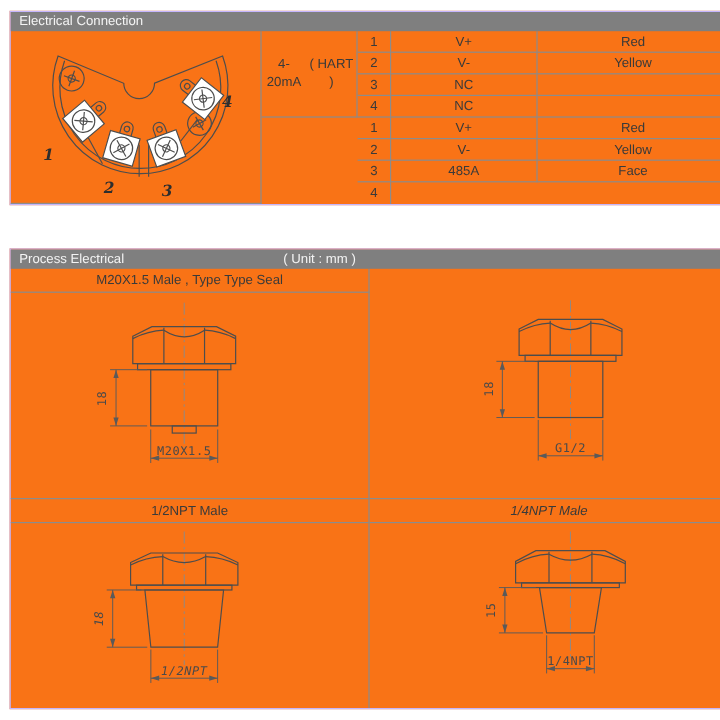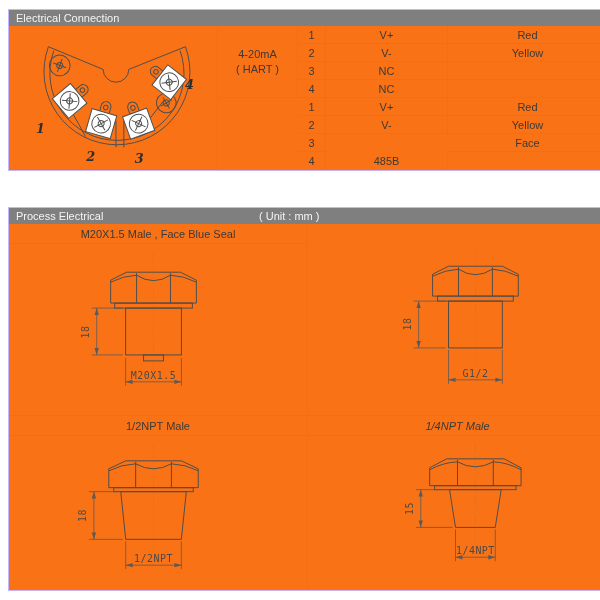--- a/index.html
+++ b/index.html
@@ -2,30 +2,30 @@
 <html><head>
 <meta charset="utf-8">
 <style>
   html,body{margin:0;padding:0;background:#ffffff;}
   .page{position:relative;width:600px;height:600px;background:#fff;
         font-family:"Liberation Sans",sans-serif;color:#3a3a3a;overflow:hidden;}
   .tbl{position:absolute;left:8px;width:600px;border:1px solid #c4b5fd;
        box-sizing:border-box;background:#f97316;}
   .hdr{height:16px;background:#7f7f7f;color:#f4f4f4;font-size:11px;
        line-height:16px;padding-left:7px;position:relative;box-sizing:border-box;}
-  .unit{position:absolute;left:250px;top:0;}
+  .unit{position:absolute;left:227px;top:0;}
   
   .egrid{display:grid;grid-template-columns:209px 80px 28px 122px 1fr;
          grid-auto-rows:18px;font-size:11px;}
   .cell{border-right:1px solid #8c8c8c;border-bottom:1px solid #8c8c8c;
         display:flex;align-items:center;justify-content:center;text-align:center;
         box-sizing:border-box;overflow:hidden;}
   .lc{border-right:none;}
   .lr{border-bottom:none;}
-  .gcell{flex-direction:column;line-height:15px;}
+  .gcell{flex-direction:row;line-height:15px;}
   
   .pgrid{display:grid;grid-template-columns:299px 1fr;
          grid-template-rows:20px 172px 20px 154px;font-size:11px;}
   .dcell{padding:0;}
   svg{display:block;}
   .ln{stroke:#4d4d4d;stroke-width:1;fill:none;}
   .lnf{stroke:#4d4d4d;stroke-width:1;fill:#ffffff;}
   .cl{stroke:#8a8a8a;stroke-width:0.8;fill:none;stroke-dasharray:10 3 2 3;}
   .dim{stroke:#5a5a5a;stroke-width:0.8;fill:none;}
   .arr{fill:#5a5a5a;stroke:none;}
@@ -131,34 +131,34 @@
       <div class="cell" style="grid-column:4;grid-row:4;">NC</div>
       <div class="cell lc" style="grid-column:5;grid-row:4;"></div>
 
       <div class="cell" style="grid-column:3;grid-row:5;">1</div>
       <div class="cell" style="grid-column:4;grid-row:5;">V+</div>
       <div class="cell lc" style="grid-column:5;grid-row:5;">Red</div>
       <div class="cell" style="grid-column:3;grid-row:6;">2</div>
       <div class="cell" style="grid-column:4;grid-row:6;">V-</div>
       <div class="cell lc" style="grid-column:5;grid-row:6;">Yellow</div>
       <div class="cell" style="grid-column:3;grid-row:7;">3</div>
+      <div class="cell" style="grid-column:4;grid-row:7;">485A</div>
       <div class="cell lc" style="grid-column:5;grid-row:7;">Face</div>
       <div class="cell lr" style="grid-column:3;grid-row:8;">4</div>
-      <div class="cell lr" style="grid-column:4;grid-row:8;">485B</div>
     </div>
   </div>
 
   <div class="tbl" style="top:207px;">
     <div class="hdr">
       <span>Process Electrical</span>
       <span class="unit">( Unit : mm )</span>
     </div>
     <div class="pgrid">
 
-      <div class="cell" style="grid-column:1;grid-row:1;">M20X1.5 Male , Face Blue Seal</div>
+      <div class="cell" style="grid-column:1;grid-row:1;">M20X1.5 Male , Type Type Seal</div>
 
       <div class="cell dcell" style="grid-column:1;grid-row:2;">
         <svg width="298" height="171" viewBox="0 0 299 171">
           <line class="cl" x1="145" y1="8" x2="145" y2="130"></line>
           <path class="ln" d="M 102,36 L 118,28 L 172,28 L 188,36 L 188,59 L 102,59 Z"></path>
           <line class="ln" x1="128" y1="29" x2="128" y2="59"></line>
             <line class="ln" x1="162" y1="29" x2="162" y2="59"></line>
           <path class="ln" d="M 128,31 Q 145,42 162,31"></path>
           <path class="ln" d="M 102,38 Q 115,31.5 128,31"></path>
             <path class="ln" d="M 162,31 Q 175,31.5 188,38"></path>
@@ -206,21 +206,21 @@
           <line class="dim" x1="133" y1="136" x2="187" y2="136"></line>
           <path class="arr" d="M 133,136 L 140,133.8 L 140,138.2 Z"></path>
             <path class="arr" d="M 187,136 L 180,133.8 L 180,138.2 Z"></path>
           <text class="dtx" text-anchor="middle" x="160" y="133">G1/2</text>
         </svg>
       </div>
 
       <div class="cell" style="grid-column:1;grid-row:3;text-align:right;">1/2NPT Male</div>
       <div class="cell lc" style="grid-column:2;grid-row:3;font-style:italic;">1/4NPT Male</div>
 
-      <div class="cell dcell lr" style="grid-column:1;grid-row:4;">
+      <div class="cell dcell lr" style="grid-column:1;grid-row:4;font-style:italic;">
         <svg width="298" height="153" viewBox="0 0 299 154">
           <line class="cl" x1="145" y1="6" x2="145" y2="118"></line>
           <path class="ln" d="M 100,32 L 117,24 L 173,24 L 190,32 L 190,51 L 100,51 Z"></path>
           <line class="ln" x1="127" y1="25" x2="127" y2="51"></line>
             <line class="ln" x1="163" y1="25" x2="163" y2="51"></line>
           <path class="ln" d="M 127,27 Q 145,37 163,27"></path>
           <path class="ln" d="M 100,34 Q 113,27.5 127,27"></path>
             <path class="ln" d="M 163,27 Q 177,27.5 190,34"></path>
           <rect class="ln" x="105" y="51" width="80" height="4"></rect>
           <path class="ln" d="M 112,55 L 178,55 L 173,103 L 117,103 Z"></path>

